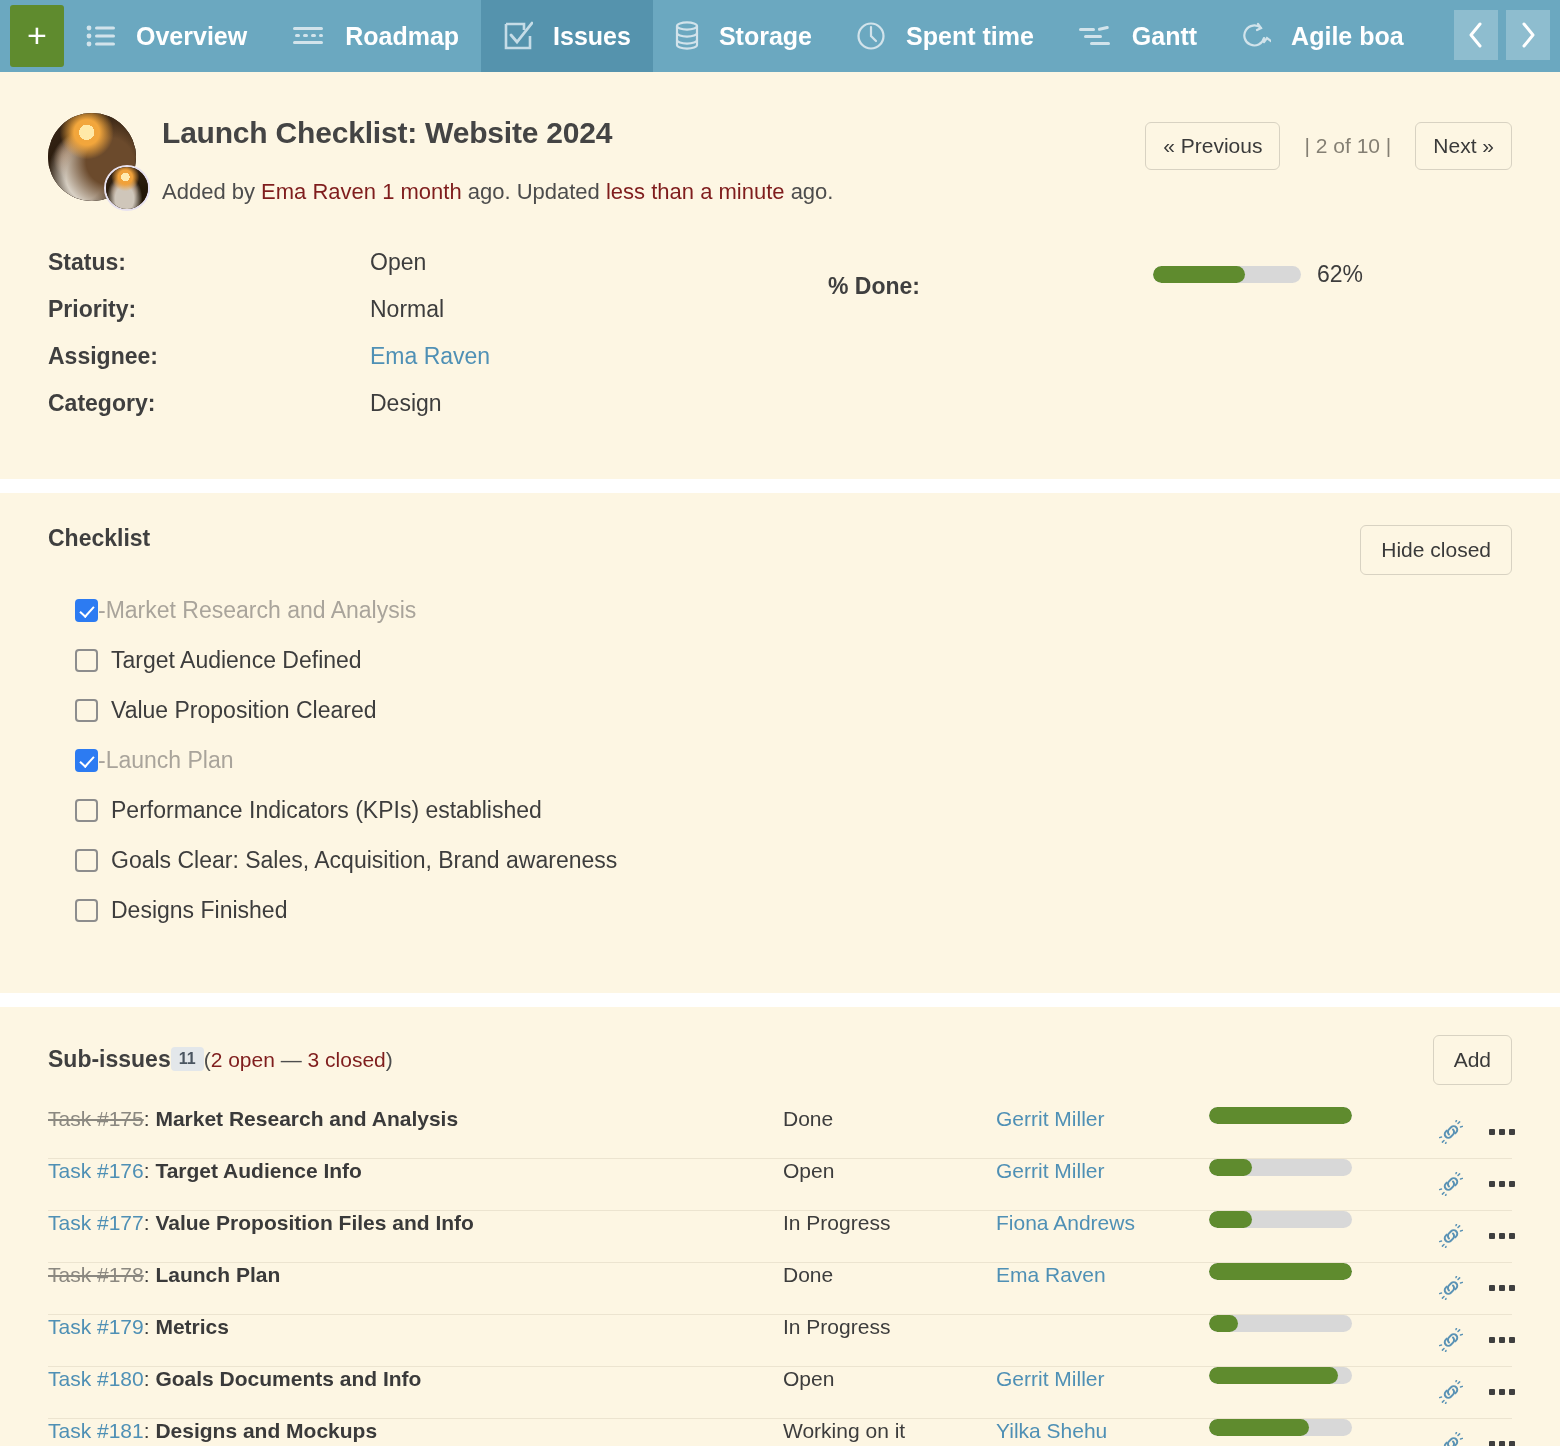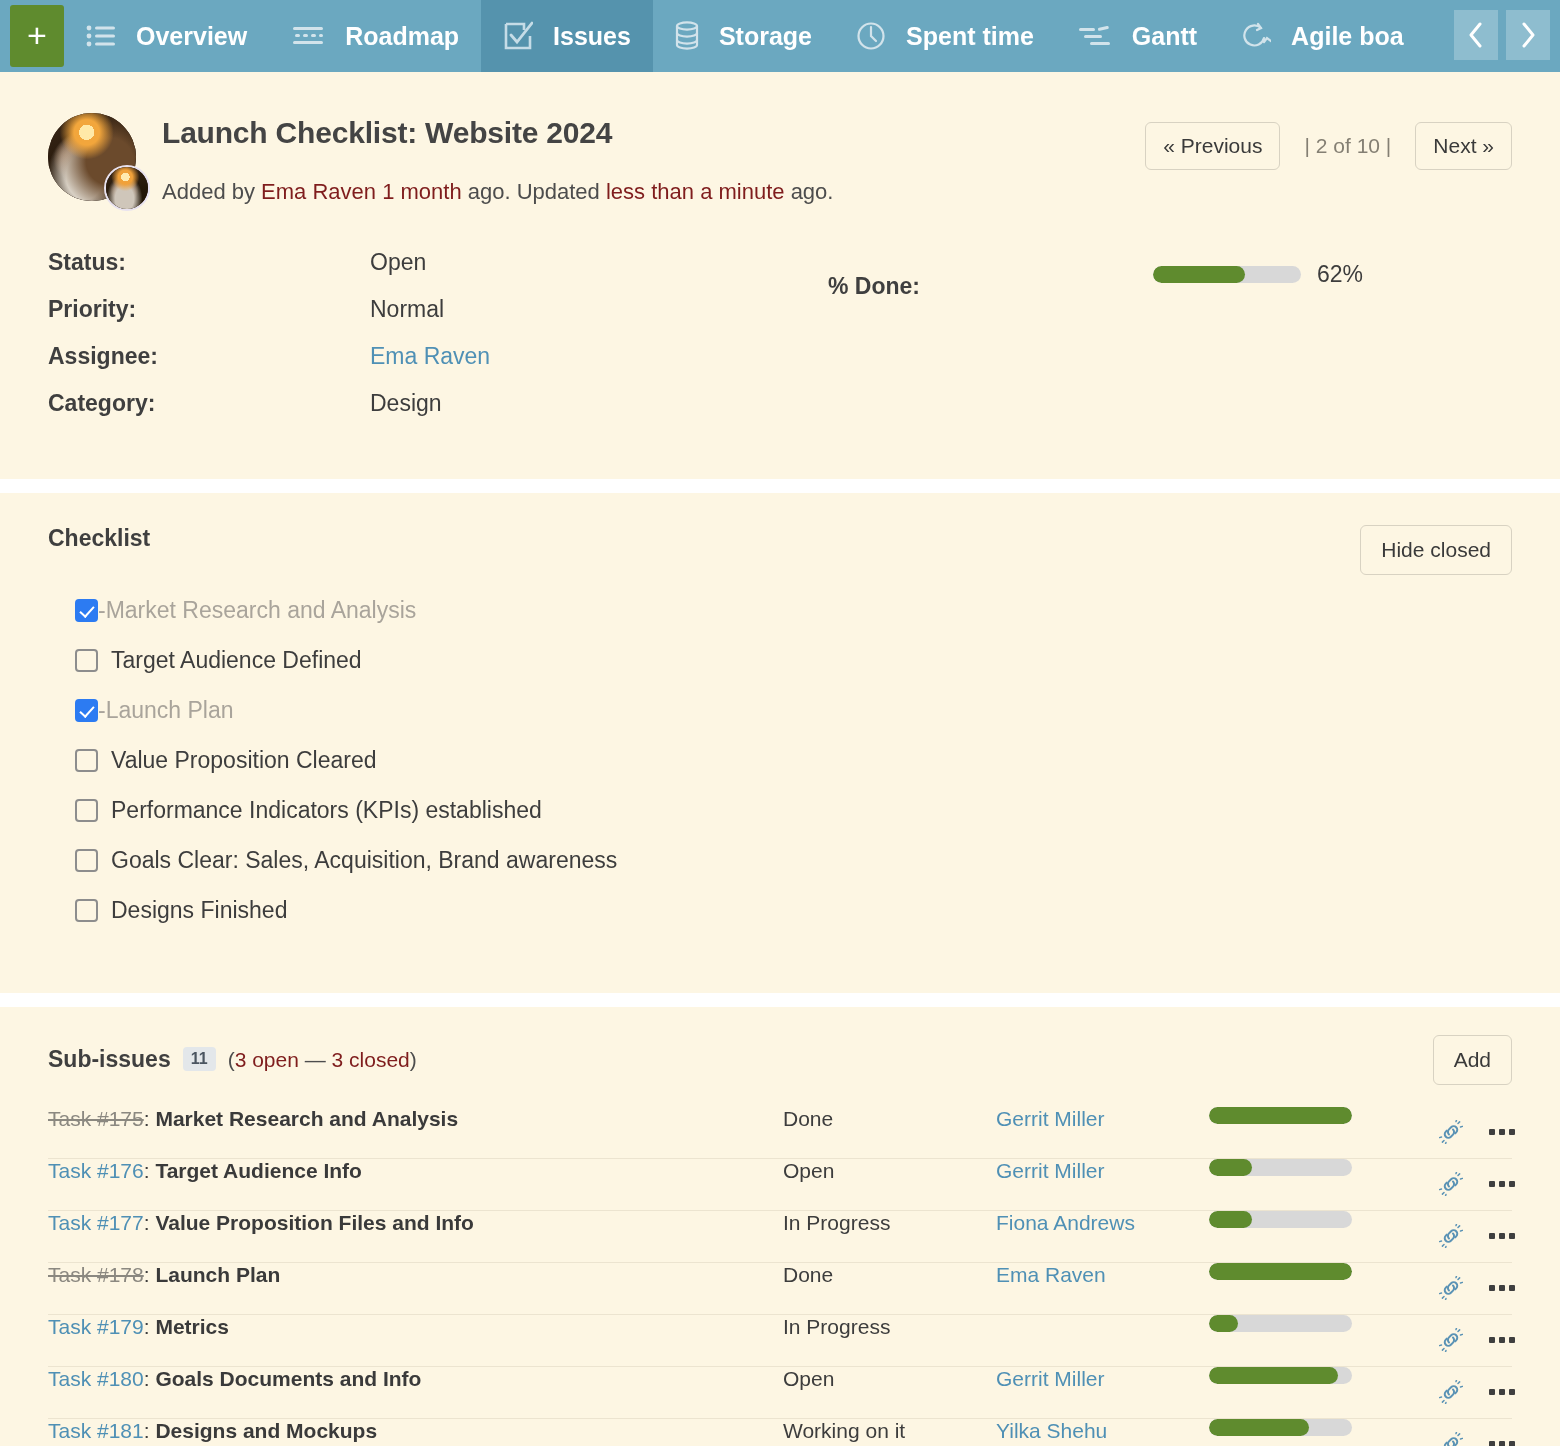--- a/index.html
+++ b/index.html
@@ -163,21 +163,21 @@
     content: ""; position: absolute;
     left: 6px; top: 2px; width: 6px; height: 12px;
     border: solid #fff; border-width: 0 2.6px 2.6px 0;
     transform: rotate(42deg);
   }
   .check-label { font-size: 23px; color: #3d3d3d; margin-left: 13px; }
   .check-item.done .check-label { color: #a9a49b; margin-left: 0; }
 
   
   .sub-head { display: flex; align-items: center; justify-content: space-between; }
-  .sub-head-left { display: flex; align-items: baseline; gap: 12px; }
+  .sub-head-left { display: flex; align-items: baseline; }
   .sub-title { font-size: 23px; font-weight: 700; color: #3f3f3f; }
   .badge {
     background: #e3e7ea; color: #4a5560; font-size: 16px; font-weight: 700;
     border-radius: 4px; padding: 3px 8px; position: relative; top: -3px;
   }
   .sub-counts { font-size: 21px; color: #4d4d4d; }
 
   .sub-table { margin-top: 22px; }
   .sub-row {
     display: flex; 
@@ -383,27 +383,27 @@
 
   <div class="check-list">
     <div class="check-item done">
       <span class="cbx on"></span>
       <span class="check-label">-Market Research and Analysis</span>
     </div>
     <div class="check-item">
       <span class="cbx"></span>
       <span class="check-label">Target Audience Defined</span>
     </div>
+    <div class="check-item">
+      <span class="cbx"></span>
+      <span class="check-label">Value Proposition Cleared</span>
+    </div>
     <div class="check-item done">
       <span class="cbx on"></span>
       <span class="check-label">-Launch Plan</span>
-    </div>
-    <div class="check-item">
-      <span class="cbx"></span>
-      <span class="check-label">Value Proposition Cleared</span>
     </div>
     <div class="check-item">
       <span class="cbx"></span>
       <span class="check-label">Performance Indicators (KPIs) established</span>
     </div>
     <div class="check-item">
       <span class="cbx"></span>
       <span class="check-label">Goals Clear: Sales, Acquisition, Brand awareness</span>
     </div>
     <div class="check-item">
@@ -411,21 +411,21 @@
       <span class="check-label">Designs Finished</span>
     </div>
   </div>
 </div>
 
 <div class="panel subissues">
   <div class="sub-head">
     <div class="sub-head-left">
       <span class="sub-title">Sub-issues</span>
       <span class="badge">11</span>
-      <span class="sub-counts"><span>(</span><span class="lnk">3 open</span><span> — </span><span class="lnk">3 closed</span><span>)</span></span>
+      <span class="sub-counts"><span>(</span><span class="lnk">2 open</span><span> — </span><span class="lnk">3 closed</span><span>)</span></span>
     </div>
     <button class="plainbtn">Add</button>
   </div>
 
   <div class="sub-table" id="sub-table">
       <div class="sub-row">
         <div class="c-name"><span class="tid closed">Task #175</span><span>: </span><span class="ttl">Market Research and Analysis</span></div>
         <div class="c-status">Done</div>
         <div class="c-assignee">Gerrit Miller</div>
         <div class="c-prog">

